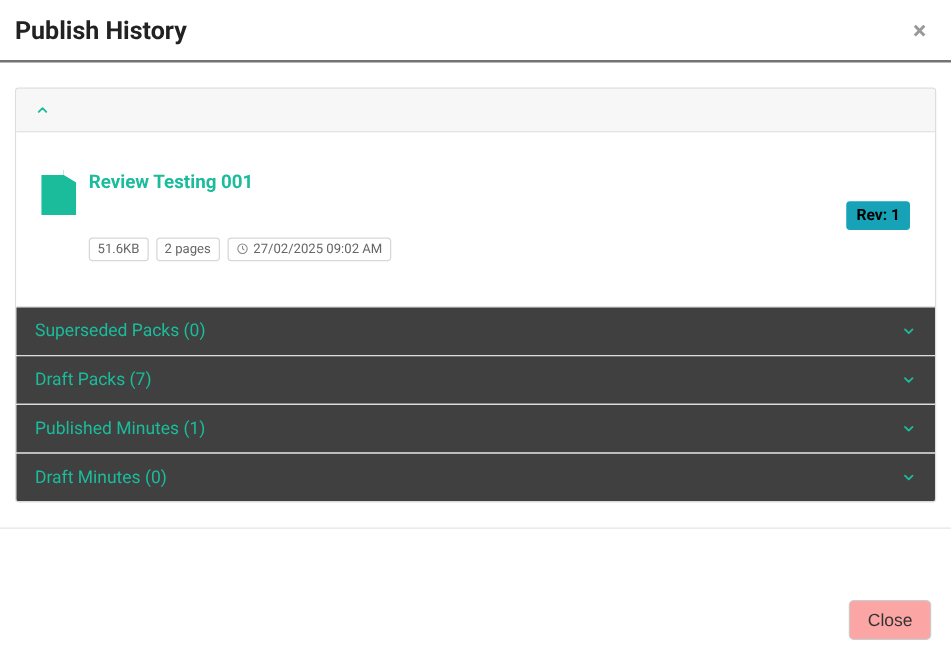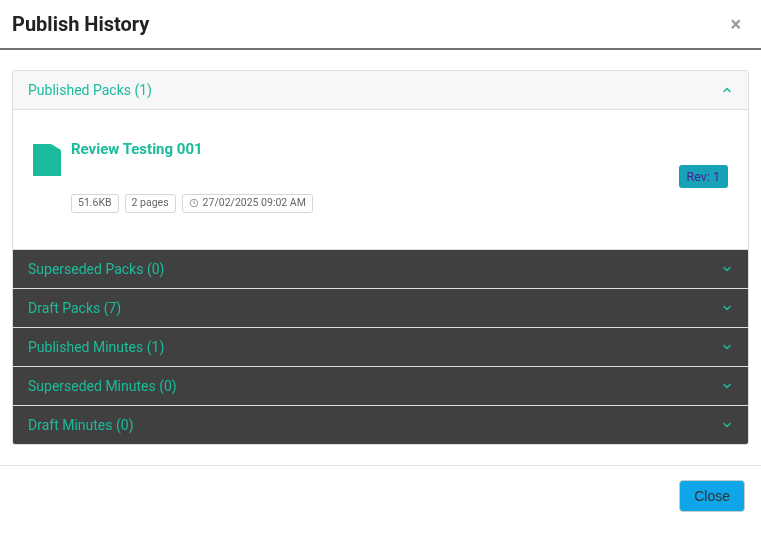--- a/index.html
+++ b/index.html
@@ -106,58 +106,58 @@
     font-size: 10.5px;
     color: #666;
     display: inline-flex;
     align-items: center;
     gap: 4px;
     line-height: 1.2;
   }
   .clock-icon svg { display:block; }
   .rev-badge {
     background: #17a2b8;
-    color: #4c1d95;
+    color: #000000;
     font-size: 12.5px;
-    font-weight: 400;
+    font-weight: 700;
     padding: 4px 8px;
     border-radius: 3px;
   }
   .modal-footer {
     border-top: 1px solid #e5e5e5;
     padding: 14px 16px;
     display: flex;
     justify-content: flex-end;
   }
   .btn-close {
-    background: #0ea5e9;
+    background: #fca5a5;
     border: 1px solid #ccc;
     border-radius: 4px;
     padding: 7px 14px;
     font-size: 14px;
     color: #333;
     cursor: pointer;
+    margin-top: 43px;
   }
 </style>
 </head>
 <body>
 
 <div class="modal">
 
   <div class="modal-header">
     <div class="modal-title">Publish History</div>
     <div class="close-x">×</div>
   </div>
 
   <div class="modal-body">
     <div class="accordion">
 
       <div class="acc-item">
         <div class="acc-header expanded">
-          <span class="acc-title">Published Packs (1)</span>
           <span class="chev">
             <svg width="12" height="12" viewBox="0 0 24 24">
                 <path d="M6 15l6-6 6 6" stroke="#1abc9c" stroke-width="3" fill="none" stroke-linecap="round" stroke-linejoin="round"></path>
               </svg>
           </span>
         </div>
         <div class="acc-content">
           <div class="doc-row">
             <div class="doc-left">
               <span class="doc-icon">
@@ -218,30 +218,20 @@
         <div class="acc-header">
           <span class="acc-title">Published Minutes (1)</span>
           <span class="chev">
             <svg width="12" height="12" viewBox="0 0 24 24">
                 <path d="M6 9l6 6 6-6" stroke="#1abc9c" stroke-width="3" fill="none" stroke-linecap="round" stroke-linejoin="round"></path>
               </svg>
           </span>
         </div>
       </div>
 
-      <div class="acc-item">
-        <div class="acc-header">
-          <span class="acc-title">Superseded Minutes (0)</span>
-          <span class="chev">
-            <svg width="12" height="12" viewBox="0 0 24 24">
-                <path d="M6 9l6 6 6-6" stroke="#1abc9c" stroke-width="3" fill="none" stroke-linecap="round" stroke-linejoin="round"></path>
-              </svg>
-          </span>
-        </div>
-      </div>
 
       <div class="acc-item">
         <div class="acc-header">
           <span class="acc-title">Draft Minutes (0)</span>
           <span class="chev">
             <svg width="12" height="12" viewBox="0 0 24 24">
                 <path d="M6 9l6 6 6-6" stroke="#1abc9c" stroke-width="3" fill="none" stroke-linecap="round" stroke-linejoin="round"></path>
               </svg>
           </span>
         </div>

